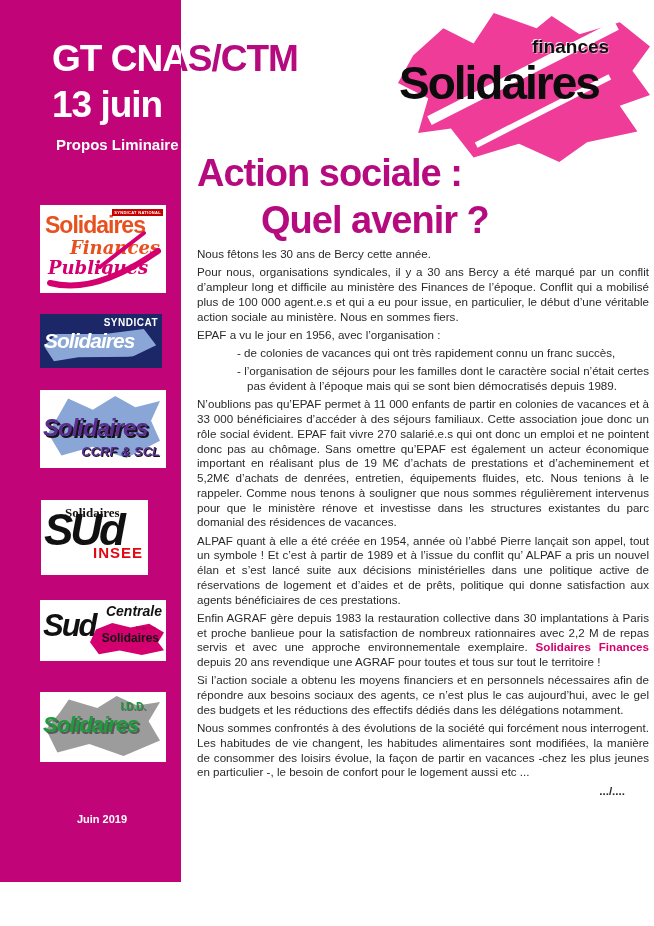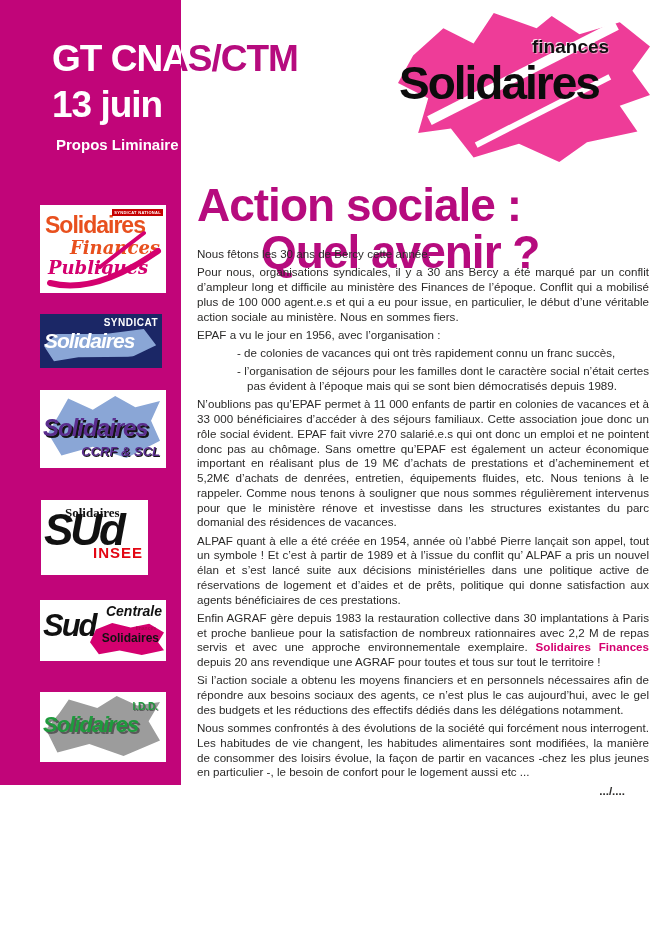--- a/index.html
+++ b/index.html
@@ -1,20 +1,20 @@
 <!DOCTYPE html>
 <html style="--sidebar-magenta: #c10579; --headline-magenta: #b60b7e; --brand-pink: #ee3c98; --accent-pink: #d4006f; --orange: #e8501e; --navy: #1b2766; --light-blue: #8aa6d6; --purple: #5b2d8e; --red: #e30613; --green: #1f9a3d; --gray: #9c9c9c; --body-text: #2b2a29;"><head>
 <meta charset="utf-8">
 <style>
   html,body{margin:0;padding:0;background:#fff;}
   #page{position:relative;width:654px;height:926px;background:#fff;overflow:hidden;
         font-family:"Liberation Sans",sans-serif;}
 
   
-  .sidebar{position:absolute;left:0;top:0;width:181px;height:785px;background:var(--sidebar-magenta);}
+  .sidebar{position:absolute;left:0;top:0;width:181px;height:882px;background:var(--sidebar-magenta);}
 
   .side-title{position:absolute;left:52px;top:36px;width:300px;font-size:37px;font-weight:800;
               line-height:46px;letter-spacing:-1px;white-space:nowrap;}
   .side-title.layer-white{color:#fff;clip-path:inset(-5px calc(100% - 129px) -5px 0);}
   .side-title.layer-magenta{color:var(--headline-magenta);clip-path:inset(-5px 0 -5px 129px);}
 
   .side-subtitle{position:absolute;left:56px;top:136px;color:#fff;font-size:15px;font-weight:700;}
   .side-footer{position:absolute;left:52px;top:813px;width:100px;text-align:center;color:#fff;
                font-size:11px;font-weight:700;}
 
@@ -59,39 +59,39 @@
   .cen-top{position:absolute;right:4px;top:3px;font-size:14px;font-weight:800;font-style:italic;color:#111;}
   .cen-splash{position:absolute;right:2px;top:23px;width:74px;height:32px;background:var(--accent-pink);
               clip-path:polygon(8% 20%,30% 0,55% 14%,80% 2%,100% 30%,92% 60%,100% 85%,70% 100%,40% 86%,12% 98%,0 60%);}
   .cen-fin{position:absolute;right:10px;top:25px;font-size:5px;font-weight:700;color:#b00050;}
   .cen-sol{position:absolute;right:7px;top:31px;font-size:12px;font-weight:800;color:#111;}
 
   .idd-splash{position:absolute;left:6px;top:4px;width:114px;height:60px;background:var(--gray);
               clip-path:polygon(20% 6%,45% 20%,62% 0,80% 16%,100% 10%,90% 42%,100% 74%,68% 100%,38% 80%,10% 94%,0 56%,12% 28%);}
   .idd-sol{position:absolute;left:3px;top:20px;font-size:22px;font-weight:800;font-style:italic;
            color:var(--green);text-shadow:2px 2px 0 rgba(45,45,45,.6);letter-spacing:-1px;}
-  .idd-tag{position:absolute;right:8px;top:9px;font-size:10px;font-weight:800;color:var(--green);
+  .idd-tag{position:absolute;right:20px;top:9px;font-size:10px;font-weight:800;color:var(--green);
            text-shadow:1px 1px 0 rgba(45,45,45,.55);}
 
   
   .brand{position:absolute;left:398px;top:10px;width:252px;height:152px;}
   .brand-splash{position:absolute;inset:0;background:var(--brand-pink);
       clip-path:polygon(6% 30%,18% 12%,30% 22%,38% 2%,55% 12%,61% 4%,72% 16%,88% 8%,100% 24%,93% 40%,
                         100% 56%,88% 63%,95% 80%,75% 87%,64% 100%,48% 88%,30% 97%,21% 78%,8% 81%,12% 58%,0 48%);
       filter:drop-shadow(5px 6px 4px rgba(0,0,0,.35));}
   .brand-splash .slash{position:absolute;background:#fff;}
   .brand-splash .s1{width:210px;height:10px;left:20px;top:58px;transform:rotate(-27deg);}
   .brand-splash .s2{width:150px;height:6px;left:70px;top:98px;transform:rotate(-27deg);}
   .brand-main{position:absolute;left:1px;top:46px;font-size:46px;font-weight:900;letter-spacing:-2px;color:#0c0c0c;}
   .brand-sub{position:absolute;left:134px;top:26px;font-size:19px;font-weight:800;color:#101010;
              text-shadow:-1px -1px 0 rgba(255,255,255,.85),1px 1px 0 rgba(255,255,255,.4);}
 
   
   .headline{position:absolute;left:197px;top:150px;color:var(--headline-magenta);
-            font-weight:800;font-size:46px;line-height:47px;letter-spacing:-1px;margin-top:32px;}
+            font-weight:800;font-size:38px;line-height:47px;letter-spacing:-1px;}
   .headline .l2{padding-left:64px;}
 
   .body-text{position:absolute;left:197px;top:247px;width:452px;color:var(--body-text);
              font-size:11.6px;line-height:14.75px;text-align:justify;}
   .para{margin:0 0 3.5px 0;}
   .para.bullet{padding-left:50px;text-indent:-10px;}
   .accent{color:var(--accent-pink);font-weight:700;}
   .cont{text-align:right;padding-right:24px;margin-top:2px;font-weight:700;}
 </style>
 </head>

